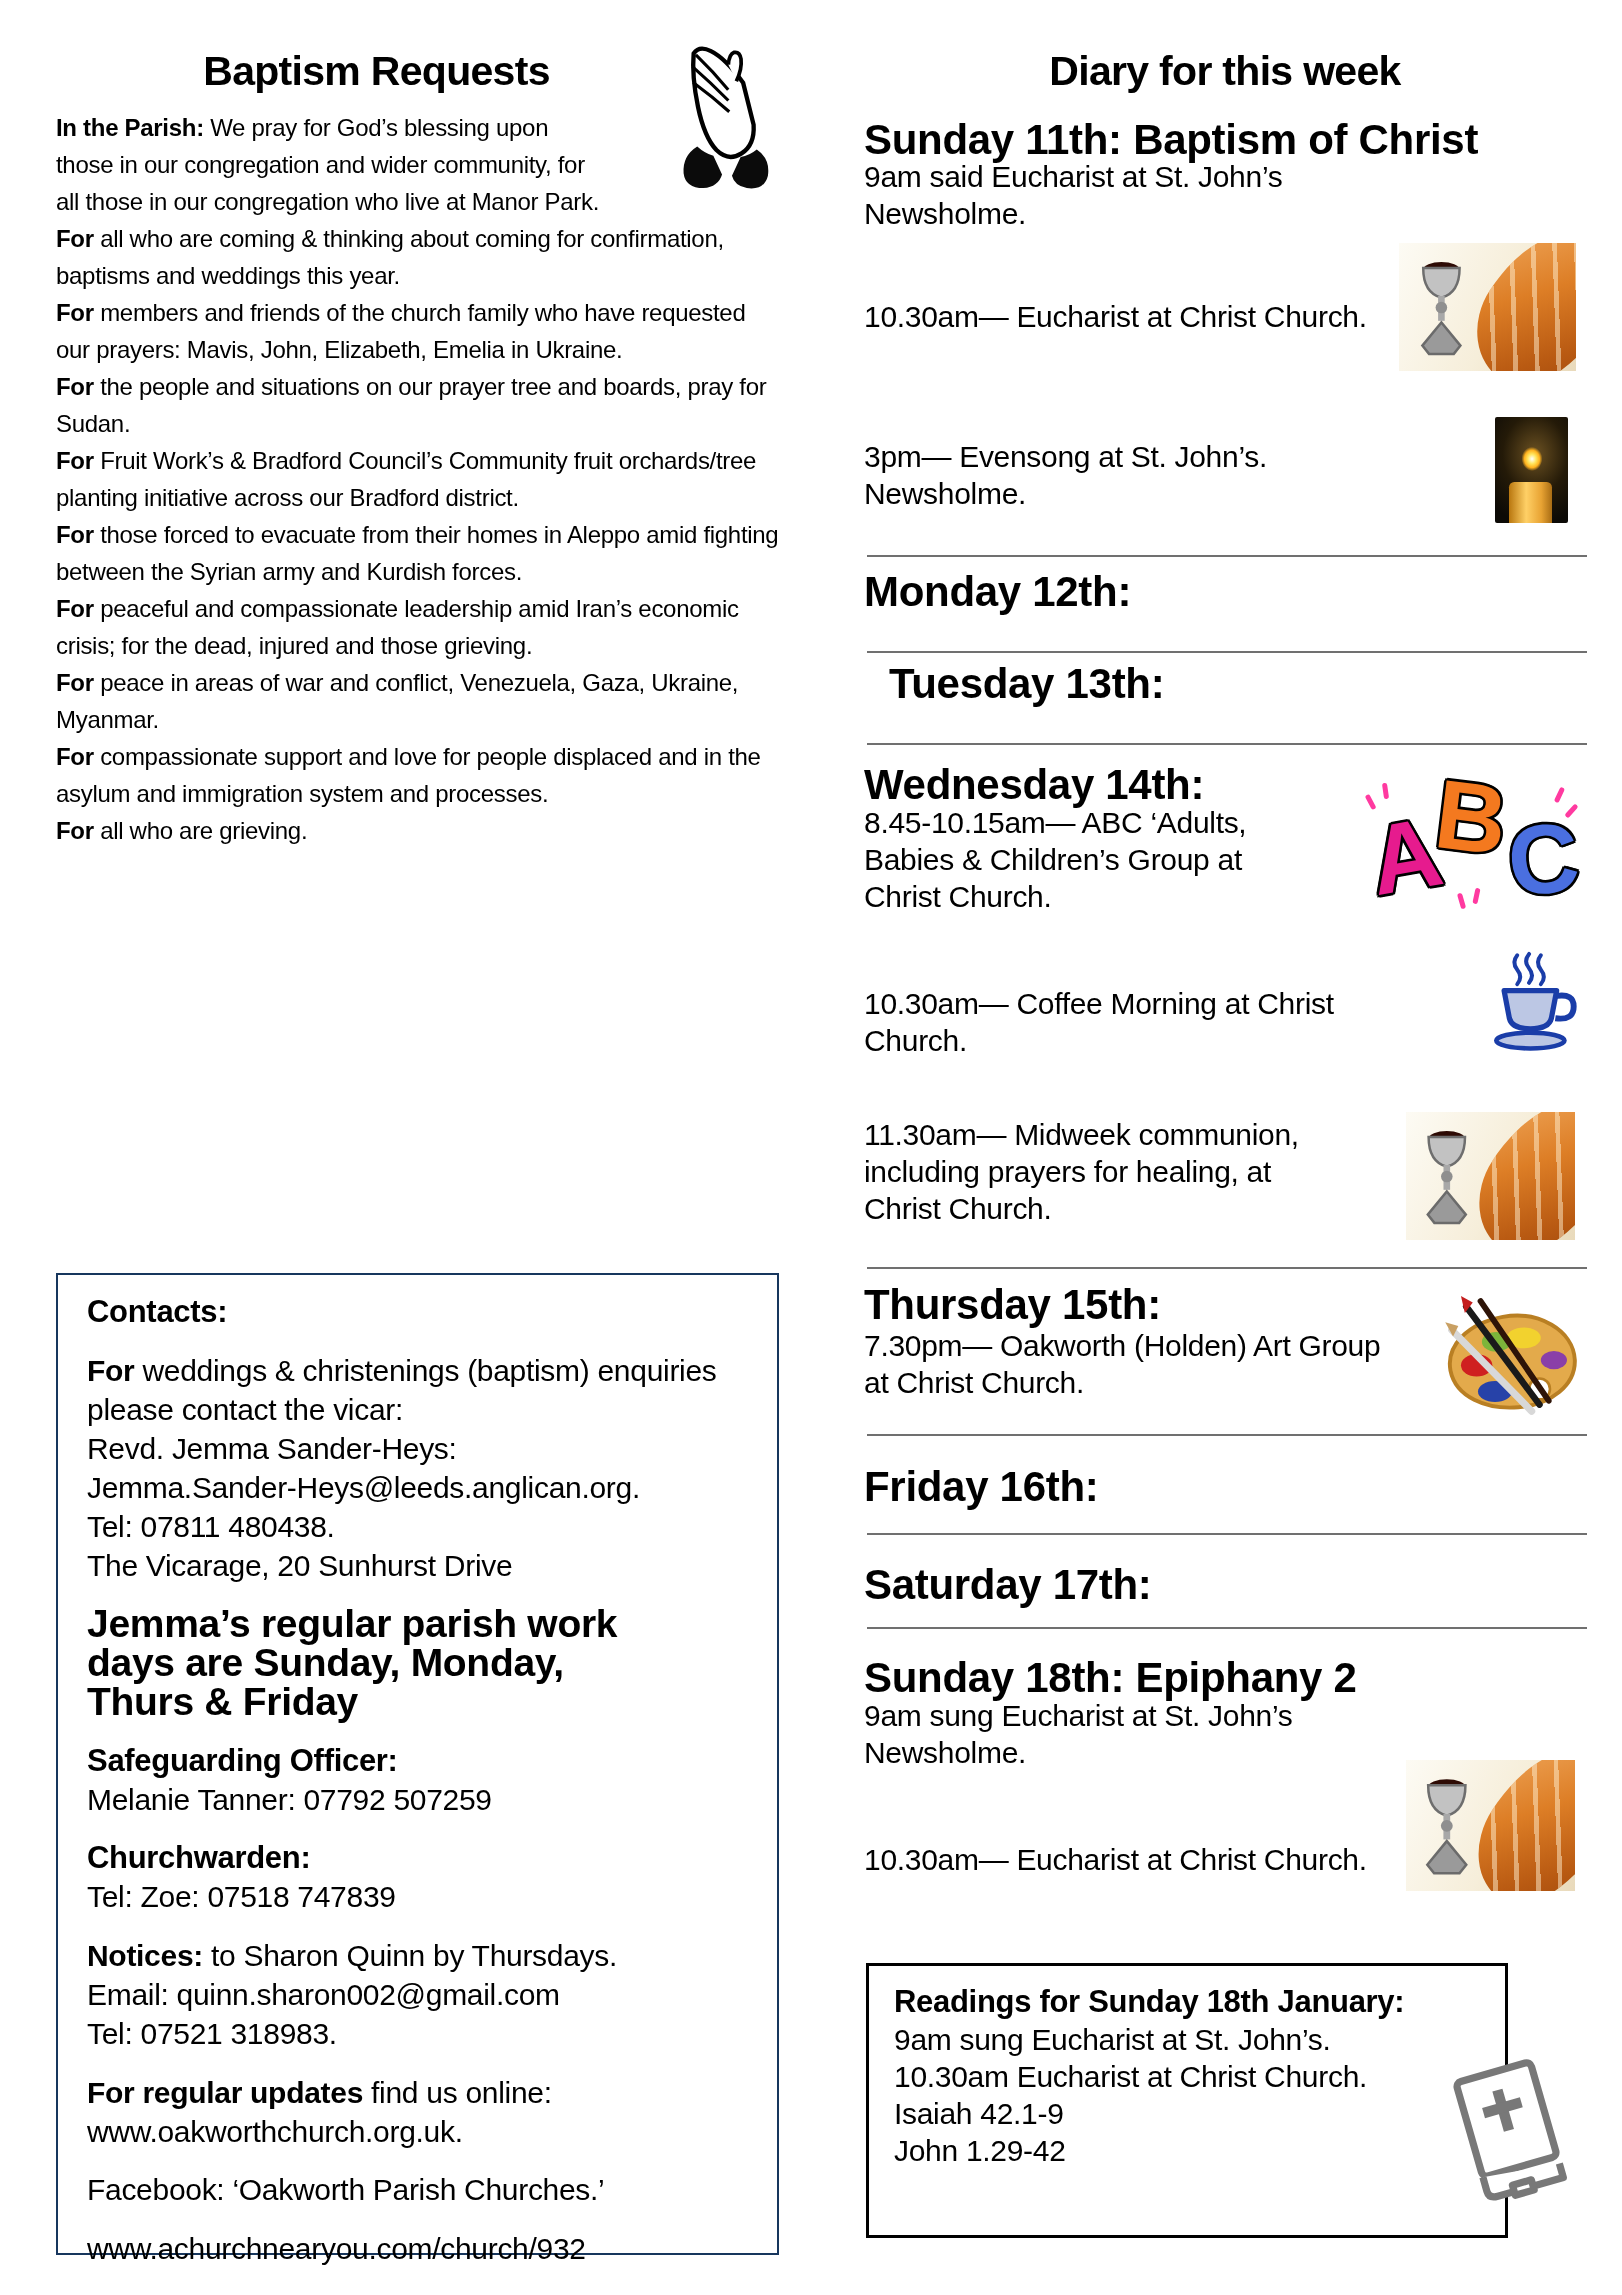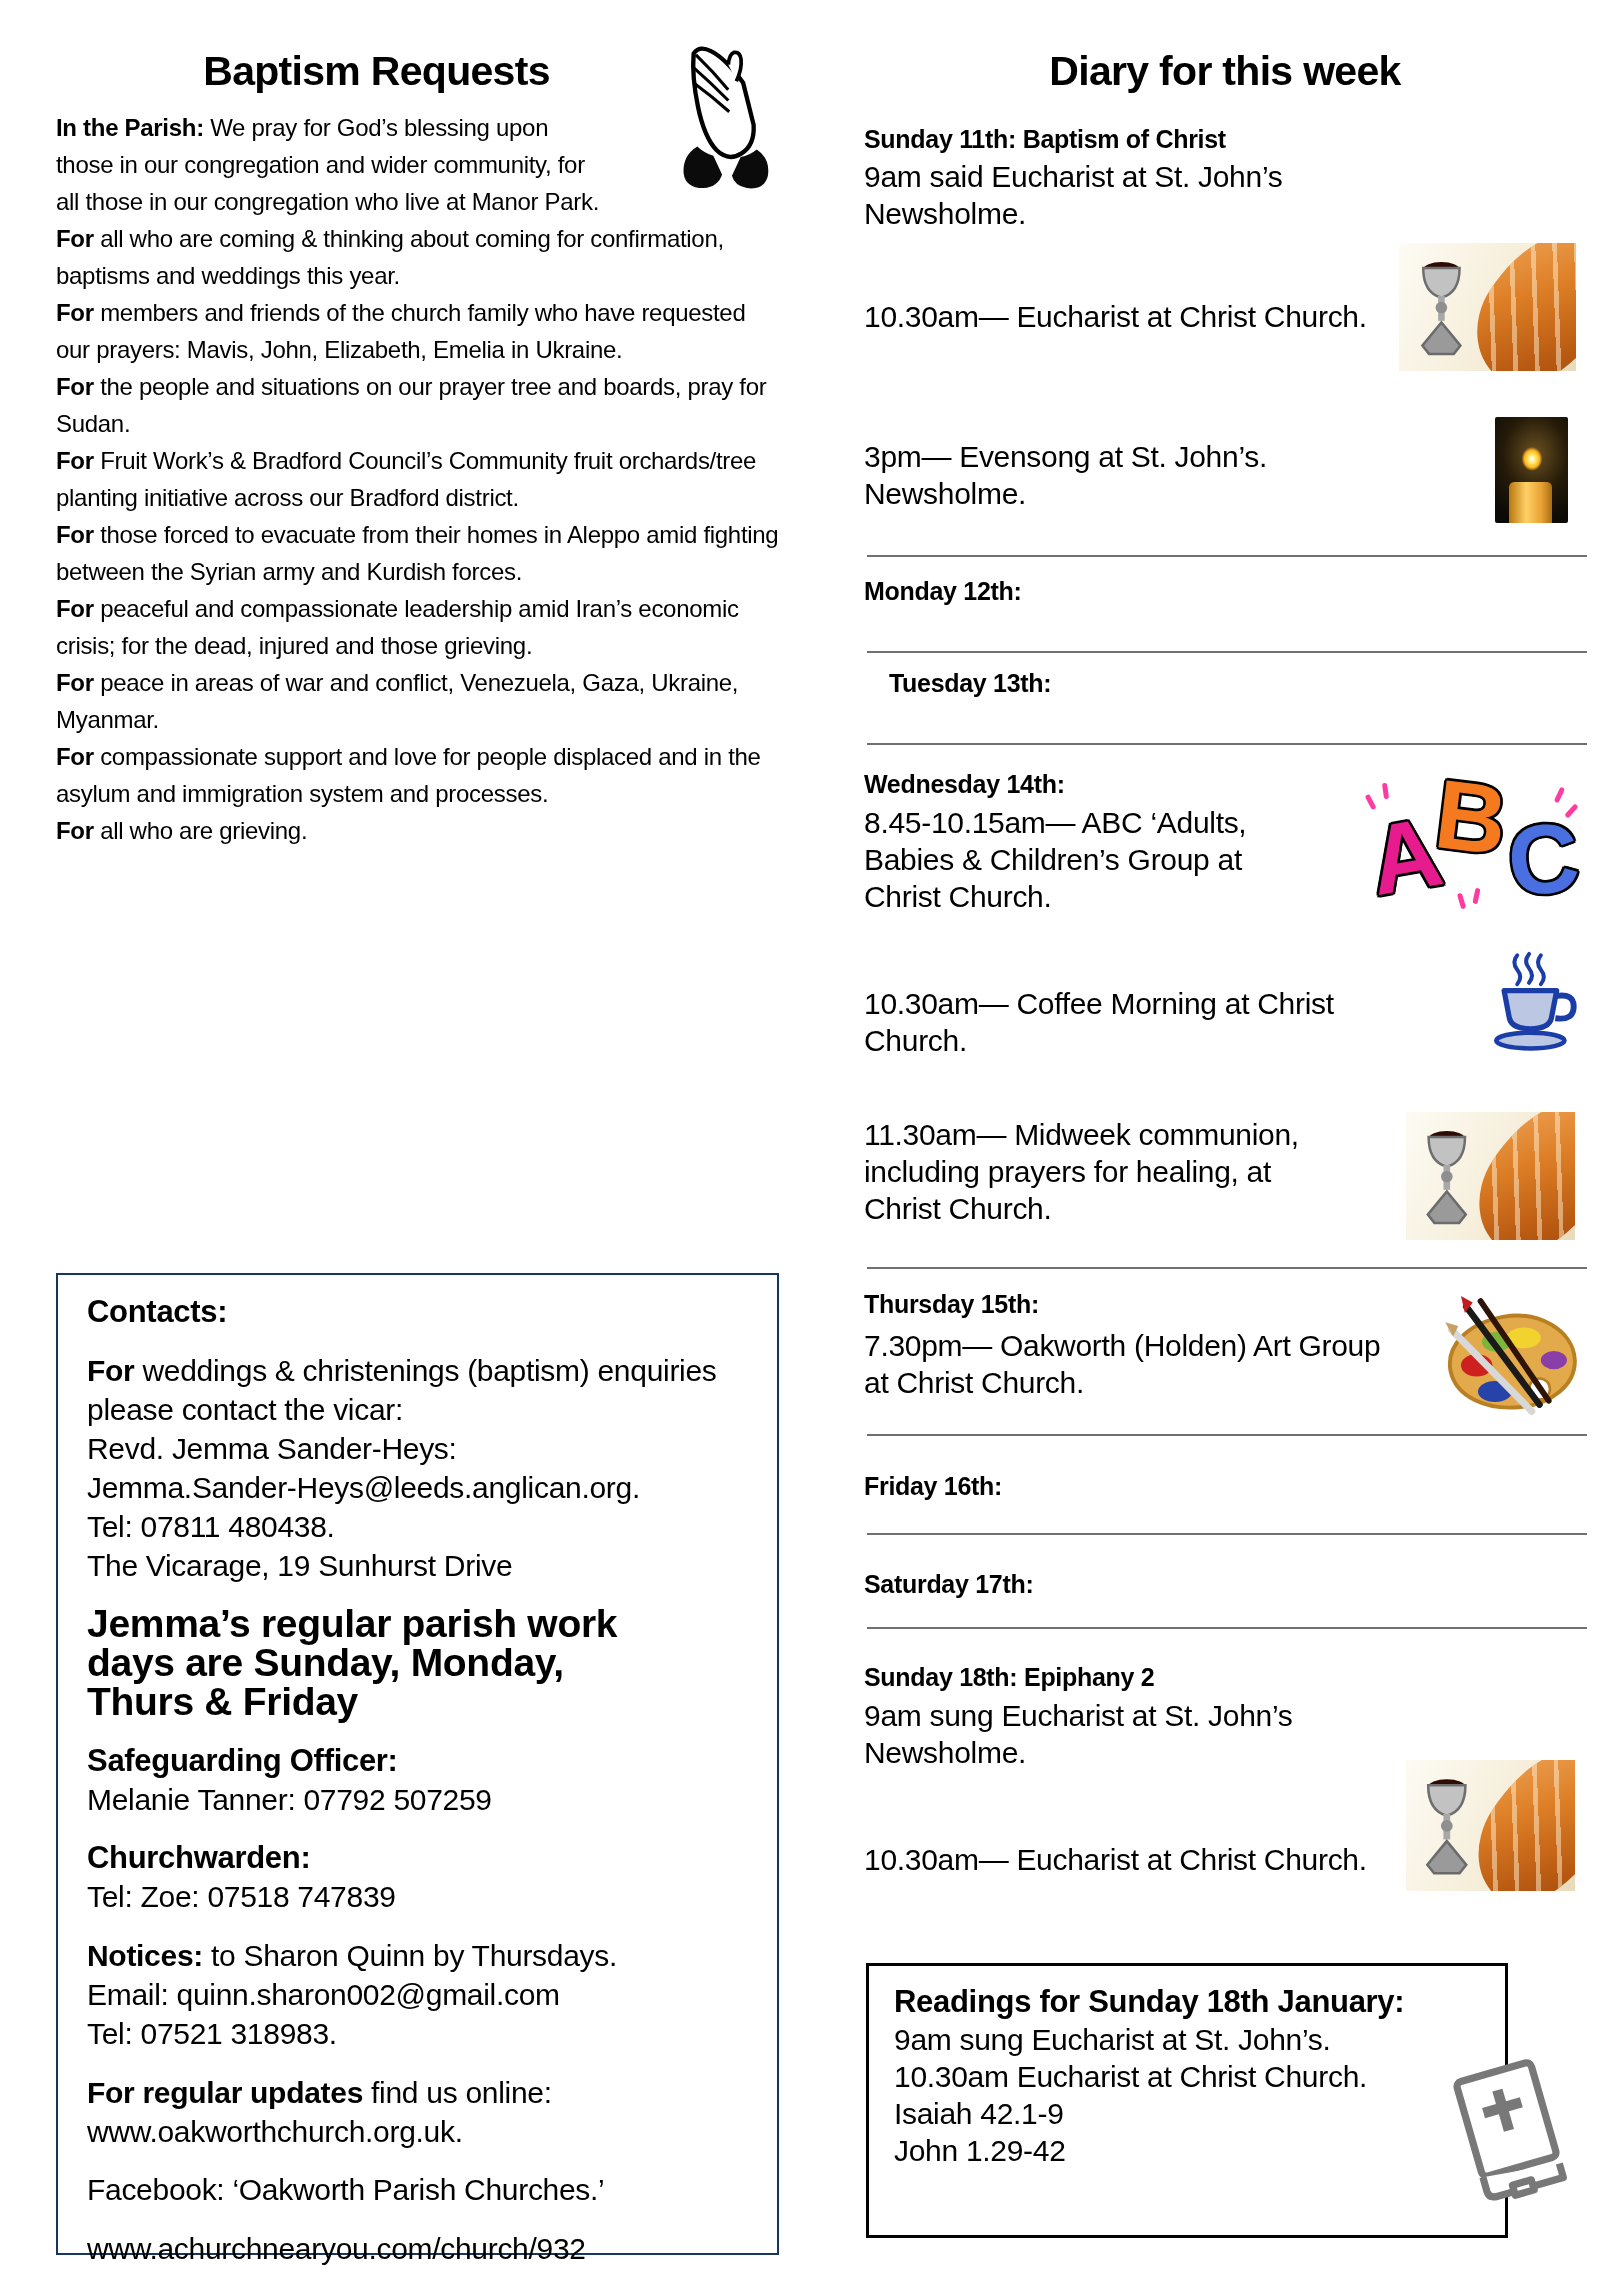--- a/index.html
+++ b/index.html
@@ -26,21 +26,21 @@
     position:absolute; left:0; top:1273px; width:723px; height:982px;
     border:2.6px solid #17365d; padding:17px 19.6px 0 29px;
     font-size:30px; line-height:39px;
   }
   .c-h { font-size:31px; font-weight:bold; line-height:39px; }
   .c-block { margin-top:19.6px; }
   .c-bold { font-weight:bold; font-size:39px; }
   #c-workdays { width:589px; }
 
   
-  .d-h { position:absolute; left:0; font-size:25px; font-weight:bold; line-height:37px; white-space:nowrap; }
+  .d-h { position:absolute; left:0; font-size:42px; font-weight:bold; line-height:37px; white-space:nowrap; }
   .d-p { position:absolute; left:0; font-size:30px; line-height:37px; }
   #e-sun11-h  { top:121px; }
   #e-sun11-p1 { top:158px; width:537px; }
   #e-sun11-p2 { top:298px; width:523px; }
   #e-sun11-p3 { top:438px; width:537px; }
   #e-mon-h    { top:573px; }
   #e-tue-h    { top:665px;margin-left:25px; }
   #e-wed-h    { top:766px; }
   #e-wed-p1   { top:804px; width:458px; }
   #e-wed-p2   { top:985px; width:523px; }
@@ -157,21 +157,21 @@
       <p class="prayer-p"><b>For</b> <span>all who are grieving.</span></p>
     </div>
 
     <div id="contacts-box">
       <div class="c-h">Contacts:</div>
       <div class="c-block">
         <div><b>For</b> <span>weddings &amp; christenings (baptism) enquiries please contact the vicar:</span></div>
         <div>Revd. Jemma Sander-Heys:</div>
         <div>Jemma.Sander-Heys@leeds.anglican.org.</div>
         <div>Tel: 07811 480438.</div>
-        <div>The Vicarage, 19 Sunhurst Drive</div>
+        <div>The Vicarage, 20 Sunhurst Drive</div>
       </div>
       <div class="c-block c-bold" id="c-workdays">Jemma’s regular parish work days are Sunday, Monday, Thurs &amp; Friday</div>
       <div class="c-block">
         <div class="c-h">Safeguarding Officer:</div>
         <div>Melanie Tanner: 07792 507259</div>
       </div>
       <div class="c-block">
         <div class="c-h">Churchwarden:</div>
         <div>Tel: Zoe: 07518 747839</div>
       </div>

